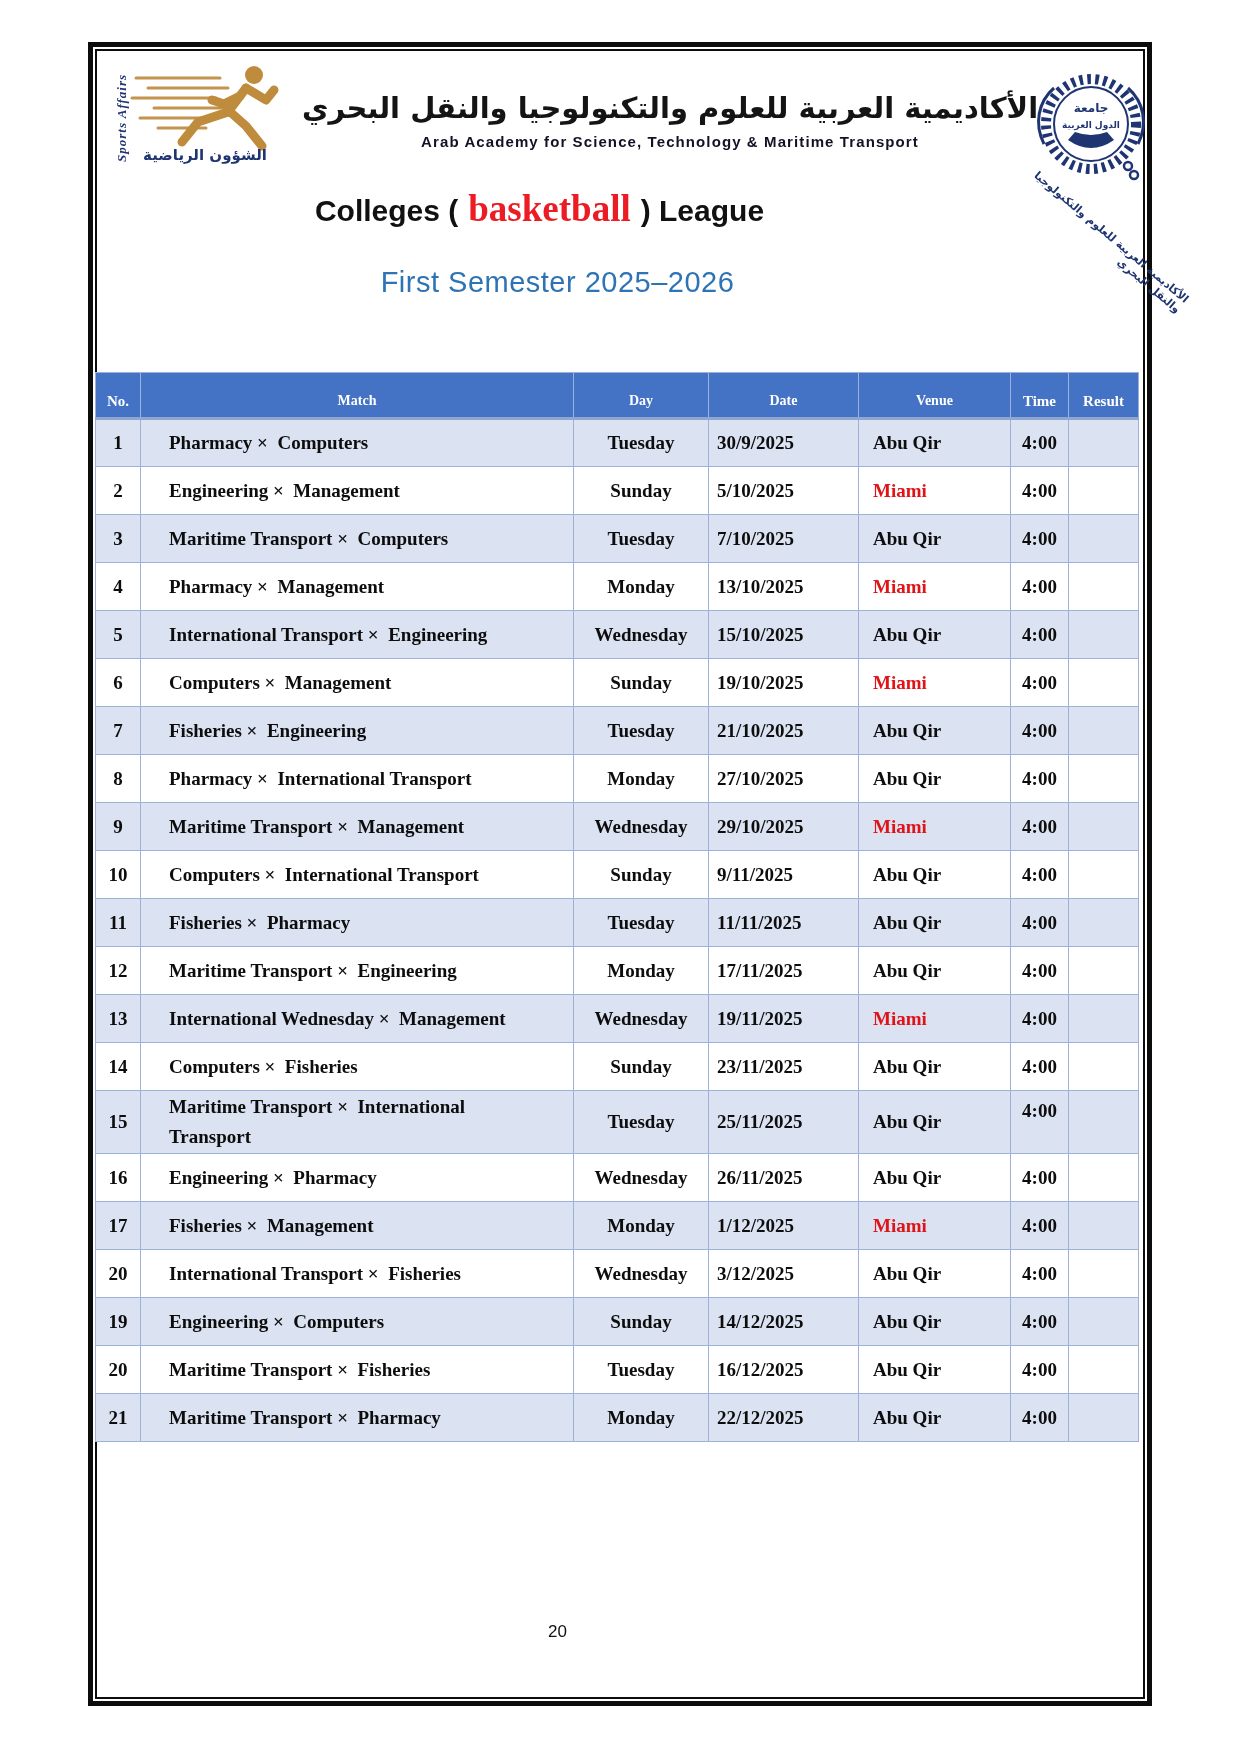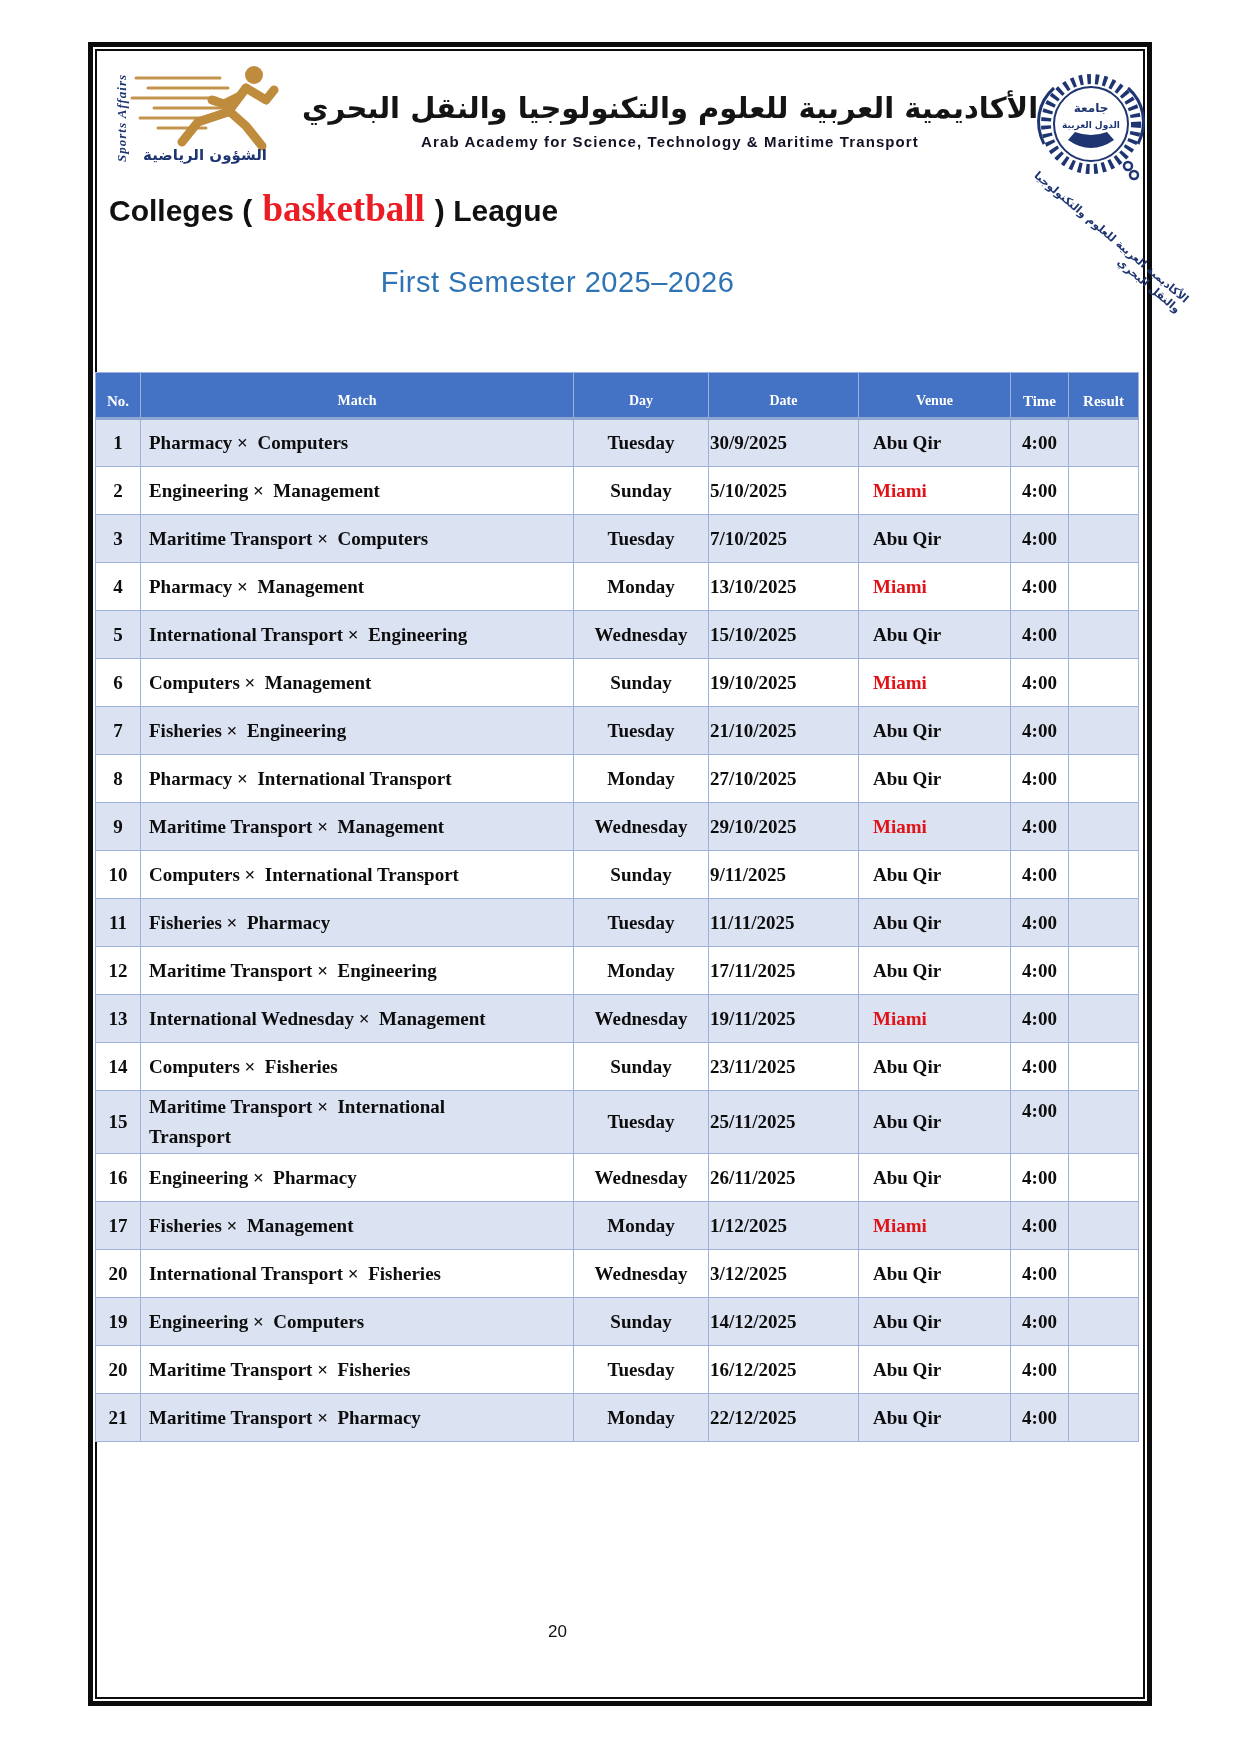--- a/index.html
+++ b/index.html
@@ -22,21 +22,21 @@
   .calligraphy{font-family:"DejaVu Sans",sans-serif;font-weight:bold;font-size:29px;
         color:#141414;line-height:48px;direction:rtl;}
   .english-name{font-family:"Liberation Sans",sans-serif;font-weight:bold;font-size:15px;
         letter-spacing:1.1px;color:#121226;margin-top:1px;}
   .emblem{position:absolute;left:1030px;top:60px;width:122px;height:150px;}
   .emblem-diagonal{position:absolute;left:1015px;top:148px;width:230px;
         transform:rotate(40deg);transform-origin:left top;font-family:"DejaVu Sans",sans-serif;
         font-size:11px;font-weight:bold;color:var(--navy);direction:rtl;}
 
   
-  .title-block{position:absolute;left:109px;top:186px;width:925px;text-align:left;}
+  .title-block{position:absolute;left:77px;top:186px;width:925px;text-align:center;}
   .main-title{margin:0;line-height:46px;white-space:nowrap;}
   .main-title .t-plain{font-family:"Liberation Sans",sans-serif;font-weight:bold;
         font-size:30px;color:#111;}
   .main-title .t-sport{font-family:"Liberation Serif",serif;font-weight:bold;
         font-size:37px;color:var(--sport-red);margin:0 10px;}
   .subtitle{position:absolute;left:95px;top:266px;width:925px;text-align:center;
         font-family:"Liberation Sans",sans-serif;font-weight:normal;font-size:29px;
         letter-spacing:.5px;color:var(--subtitle-blue);}
 
   
@@ -44,23 +44,23 @@
         table-layout:fixed;}
   .sched th,.sched td{border:1px solid var(--cell-border);box-sizing:border-box;overflow:hidden;}
   .sched thead th{background:var(--header-bg);color:#fff;font-weight:bold;
         vertical-align:top;padding-top:20px;height:46px;border-bottom:3px solid #8FA6D1;}
   .th-big{font-size:14px;}
   .th-small{font-size:15px;}
   .sched tbody td{height:48px;vertical-align:middle;font-weight:bold;font-size:19px;
         background:#fff;}
   .sched tbody tr:nth-child(odd) td{background:var(--band-blue);}
   .c-no{text-align:center;font-size:17px;}
-  .c-match{text-align:left;padding-left:8px;padding-right:6px;white-space:pre-wrap;line-height:30px;}
+  .c-match{text-align:left;padding-left:28px;padding-right:6px;white-space:pre-wrap;line-height:30px;}
   .c-day{text-align:center;}
-  .c-date{text-align:left;padding-left:1px;}
+  .c-date{text-align:left;padding-left:8px;}
   .c-venue{text-align:left;padding-left:14px;}
   .c-time{text-align:center;}
   .venue-red{color:var(--venue-red);}
   .time-top{vertical-align:top !important;padding-top:9px;}
 
   .page-number{position:absolute;left:95px;top:1622px;width:925px;text-align:center;
         font-family:"Liberation Sans",sans-serif;font-size:17px;color:#111;}
 </style>
 </head>
 <body>

